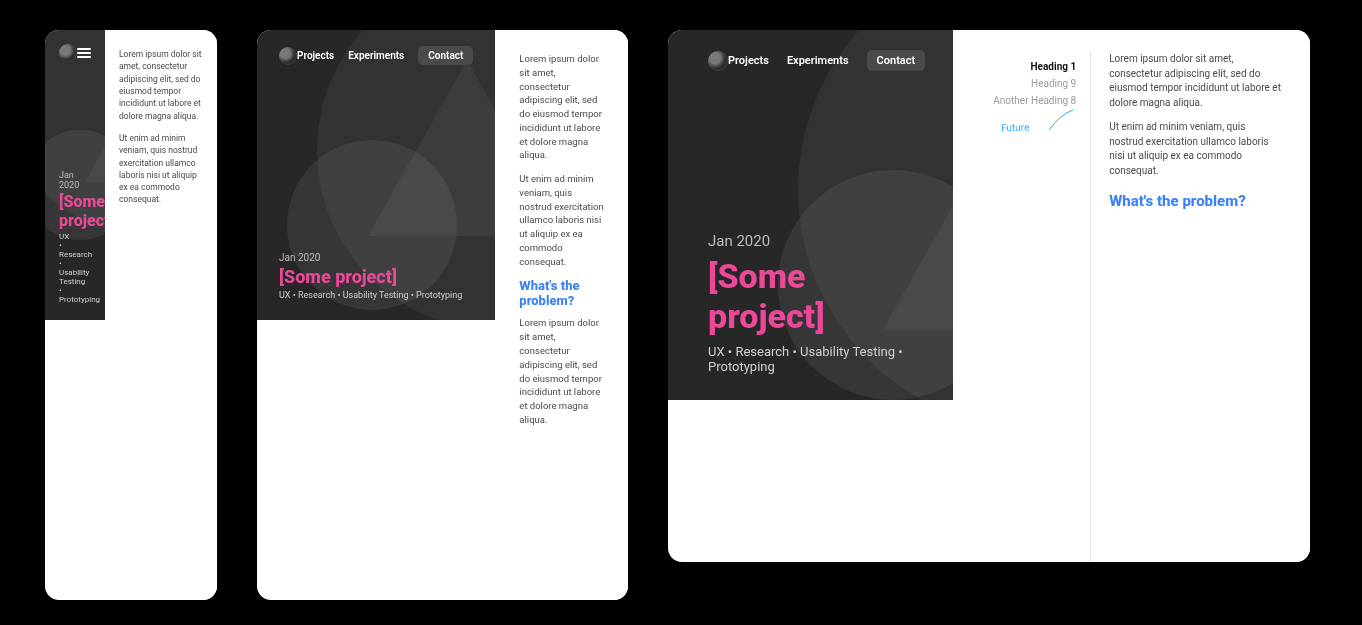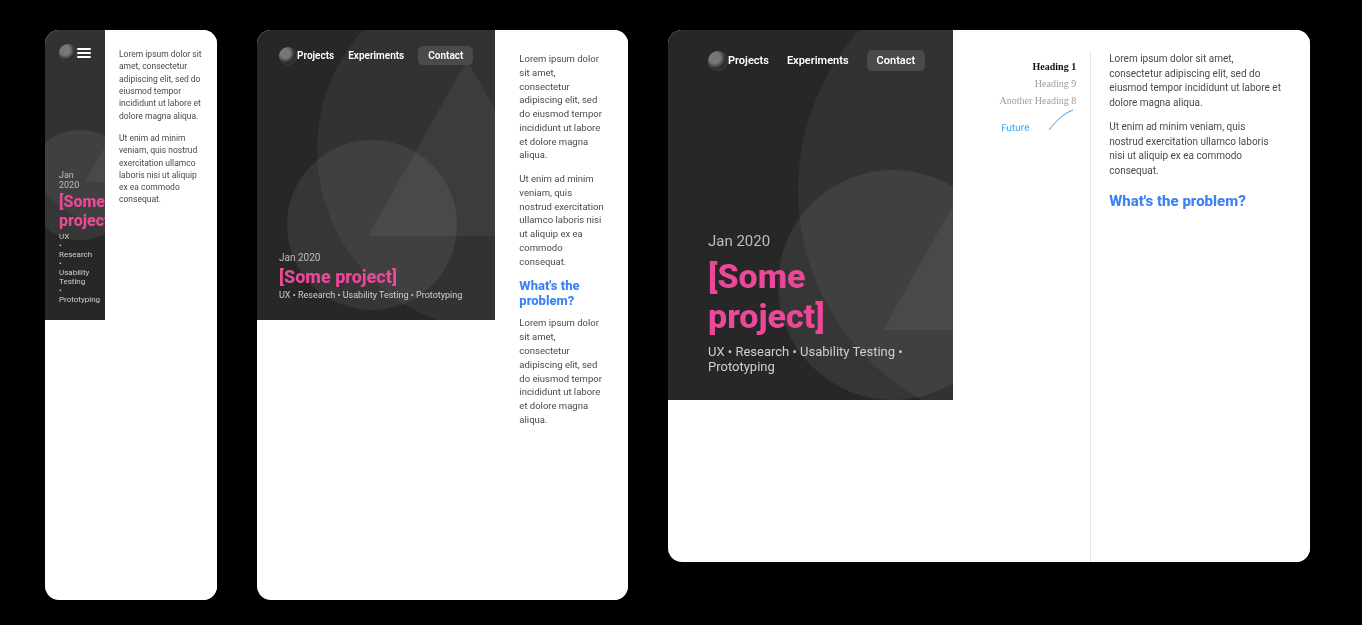--- a/index.html
+++ b/index.html
@@ -125,21 +125,21 @@
   .desktop h3.sub { font-size: 15px; margin-top: 14px; }
 
   .toc {
     width: 120px; flex-shrink: 0;
     border-right: 1px solid #e4e4e4;
     padding: 6px 14px 0 0;
     text-align: right;
     font-size: 10px;
     position: relative;
   }
-  .toc-item { color: #9b9b9b; padding: 3px 0; cursor: pointer; font-family: Liberation Serif, serif; }
+  .toc-item { color: #9b9b9b; padding: 3px 0; cursor: pointer; }
   .toc-item.active { color: #111; font-weight: 700; }
   .future-note {
     position: absolute;
     left: 30px; top: 70px;
     color: #2aa8ff; font-size: 10px;
     transform: rotate(-2deg);
   }
   .future-line {
     position: absolute;
     left: 76px; top: 56px;

